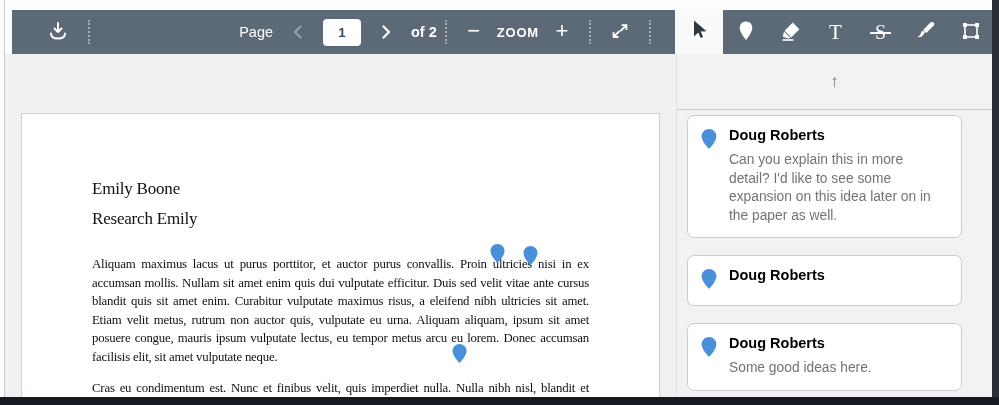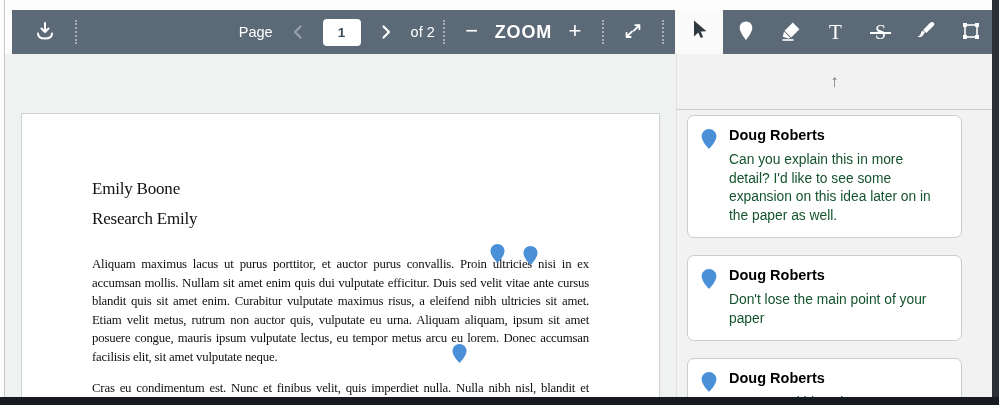--- a/index.html
+++ b/index.html
@@ -7,34 +7,34 @@
     font-family:"Liberation Sans","DejaVu Sans",sans-serif; }
   #app { position:absolute; left:0; top:0; width:999px; height:405px; background:#fdfdfd; }
 
   
   .edge-left-line { position:absolute; left:4px; top:0; bottom:8px; width:1px; background:#c6c9cb; }
   .edge-right { position:absolute; right:0; top:0; width:7px; height:100%; background:#2a2f36; }
   .edge-bottom { position:absolute; left:0; right:0; bottom:0; height:8px; background:#171b21; }
 
   
   .tb-seg { position:absolute; top:10px; height:44px; background:#5c6a77; display:flex; align-items:center; }
-  .tb-left { left:12px; width:663px; padding:0 11px; }
+  .tb-left { left:12px; width:663px; padding:0 24px; }
   .tb-select { left:675px; width:48px; background:#fafafa; justify-content:center; }
   .tb-tools { left:723px; width:270px; }
   .tb-btn { height:44px; display:flex; align-items:center; justify-content:center; cursor:pointer; border:none; background:transparent; }
   .tb-divider { width:0; height:24px; border-left:2px dotted rgba(255,255,255,.45); margin:0 8px; }
   .tb-label { color:#fff; font-size:14.5px; font-weight:500; }
   .page-group { margin-left:auto; display:flex; align-items:center; gap:10px; }
   .chev { width:30px; }
   .chev svg { display:block; }
   .page-input { width:38px; height:27px; border:none; border-radius:4px; background:#fff;
     text-align:center; font-size:13.5px; font-weight:700; color:#394b58; font-family:inherit; }
   .zoom-group { display:flex; align-items:center; gap:6px; margin:0 2px; }
   .pm { color:#fff; font-size:22px; font-weight:300; width:34px; line-height:1; padding-bottom:3px; }
-  .zoom-label { color:#fff; font-size:18px; font-weight:700; letter-spacing:.8px; }
+  .zoom-label { color:#fff; font-size:13px; font-weight:700; letter-spacing:.8px; }
   .tool-btn { width:45px; }
   .glyph-T { color:#fff; font-family:"Liberation Serif",serif; font-size:21px; font-weight:500; }
   .glyph-S { position:relative; color:#fff; font-family:"Liberation Serif",serif; font-size:20px; font-weight:500; }
   .glyph-S .strike-line { position:absolute; left:-5px; right:-5px; top:52%; height:1.8px; background:#fff; }
 
   
   .doc-area { position:absolute; left:5px; top:54px; width:671px; bottom:8px; background:#f0f1f1; overflow:hidden; }
   .doc-page { position:absolute; left:16px; top:59px; width:639px; height:300px; background:#fff;
     border:1px solid #cfd2d4; border-bottom:none; overflow:hidden; }
   .doc-text { padding:66px 70px 0 70px; font-family:"Liberation Serif","DejaVu Serif",serif;
@@ -49,21 +49,21 @@
   .more-row { height:55px; display:flex; align-items:center; justify-content:center; gap:10px;
     color:#6b7680; font-size:15px; cursor:pointer; }
   .more-row .up { font-size:17px; color:#6b7680; }
   .panel-divider { border-top:1px solid #c8cdd1; }
   .comments-list { padding:5px 30px 0 10px; }
   .card { background:#fff; border:1px solid #c7cdd1; border-radius:7px; padding:11px 30px 12px 13px;
     margin-bottom:17px; display:flex; cursor:pointer; }
   .card-pin { width:28px; flex:none; padding-top:2px; }
   .card-body { flex:1; }
   .card-author { font-size:14.5px; font-weight:700; color:#000; line-height:17px; margin-bottom:7px; }
-  .card-text { font-size:13.8px; color:#14532d; line-height:18.5px; }
+  .card-text { font-size:13.8px; color:#737373; line-height:18.5px; }
 </style>
 </head>
 <body>
 
 <div id="app">
 
   <div class="tb-seg tb-left">
     <button class="tb-btn" style="width:44px">
       <span>
         <svg width="24" height="24" viewBox="0 0 24 24" fill="none" stroke="#fff" stroke-width="2" stroke-linecap="round" stroke-linejoin="round">
@@ -85,21 +85,21 @@
         </span>
       </button>
       <input class="page-input" value="1" style="">
       <button class="tb-btn chev">
         <span>
           <svg width="16" height="16" viewBox="0 0 16 16" fill="none" stroke="#fff" stroke-width="2.2" stroke-linecap="round" stroke-linejoin="round">
               <path d="M5.5 2.5 11 8l-5.5 5.5"></path>
             </svg>
         </span>
       </button>
-      <span class="tb-label" style="font-weight:400">of 2</span>
+      <span class="tb-label" style="font-weight:700">of 2</span>
     </div>
 
     <span class="tb-divider"></span>
     <div class="zoom-group">
       <button class="tb-btn pm">−</button>
       <span class="zoom-label">ZOOM</span>
       <button class="tb-btn pm">+</button>
     </div>
     <span class="tb-divider"></span>
 
@@ -210,21 +210,20 @@
       </div>
 
       <div class="card">
         <span class="card-pin">
           <svg width="16" height="20" viewBox="0 0 15 19">
               <path d="M7.5 0C3.6 0 .5 3.1.5 7c0 5.3 7 12 7 12s7-6.7 7-12c0-3.9-3.1-7-7-7z" fill="#4a90d9"></path>
             </svg>
         </span>
         <div class="card-body">
           <div class="card-author">Doug Roberts</div>
-          <div class="card-text">Don't lose the main point of your paper</div>
         </div>
       </div>
 
       <div class="card">
         <span class="card-pin">
           <svg width="16" height="20" viewBox="0 0 15 19">
               <path d="M7.5 0C3.6 0 .5 3.1.5 7c0 5.3 7 12 7 12s7-6.7 7-12c0-3.9-3.1-7-7-7z" fill="#4a90d9"></path>
             </svg>
         </span>
         <div class="card-body">

